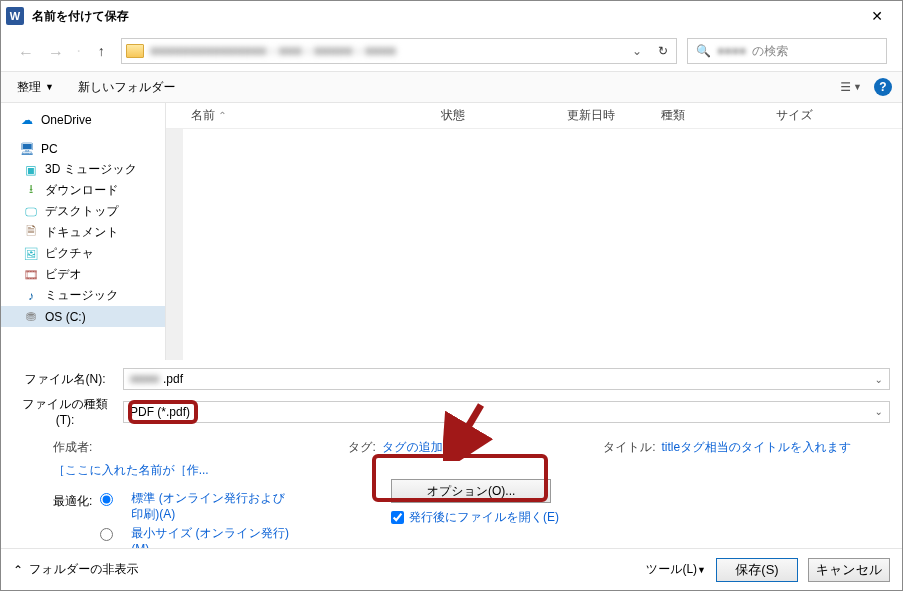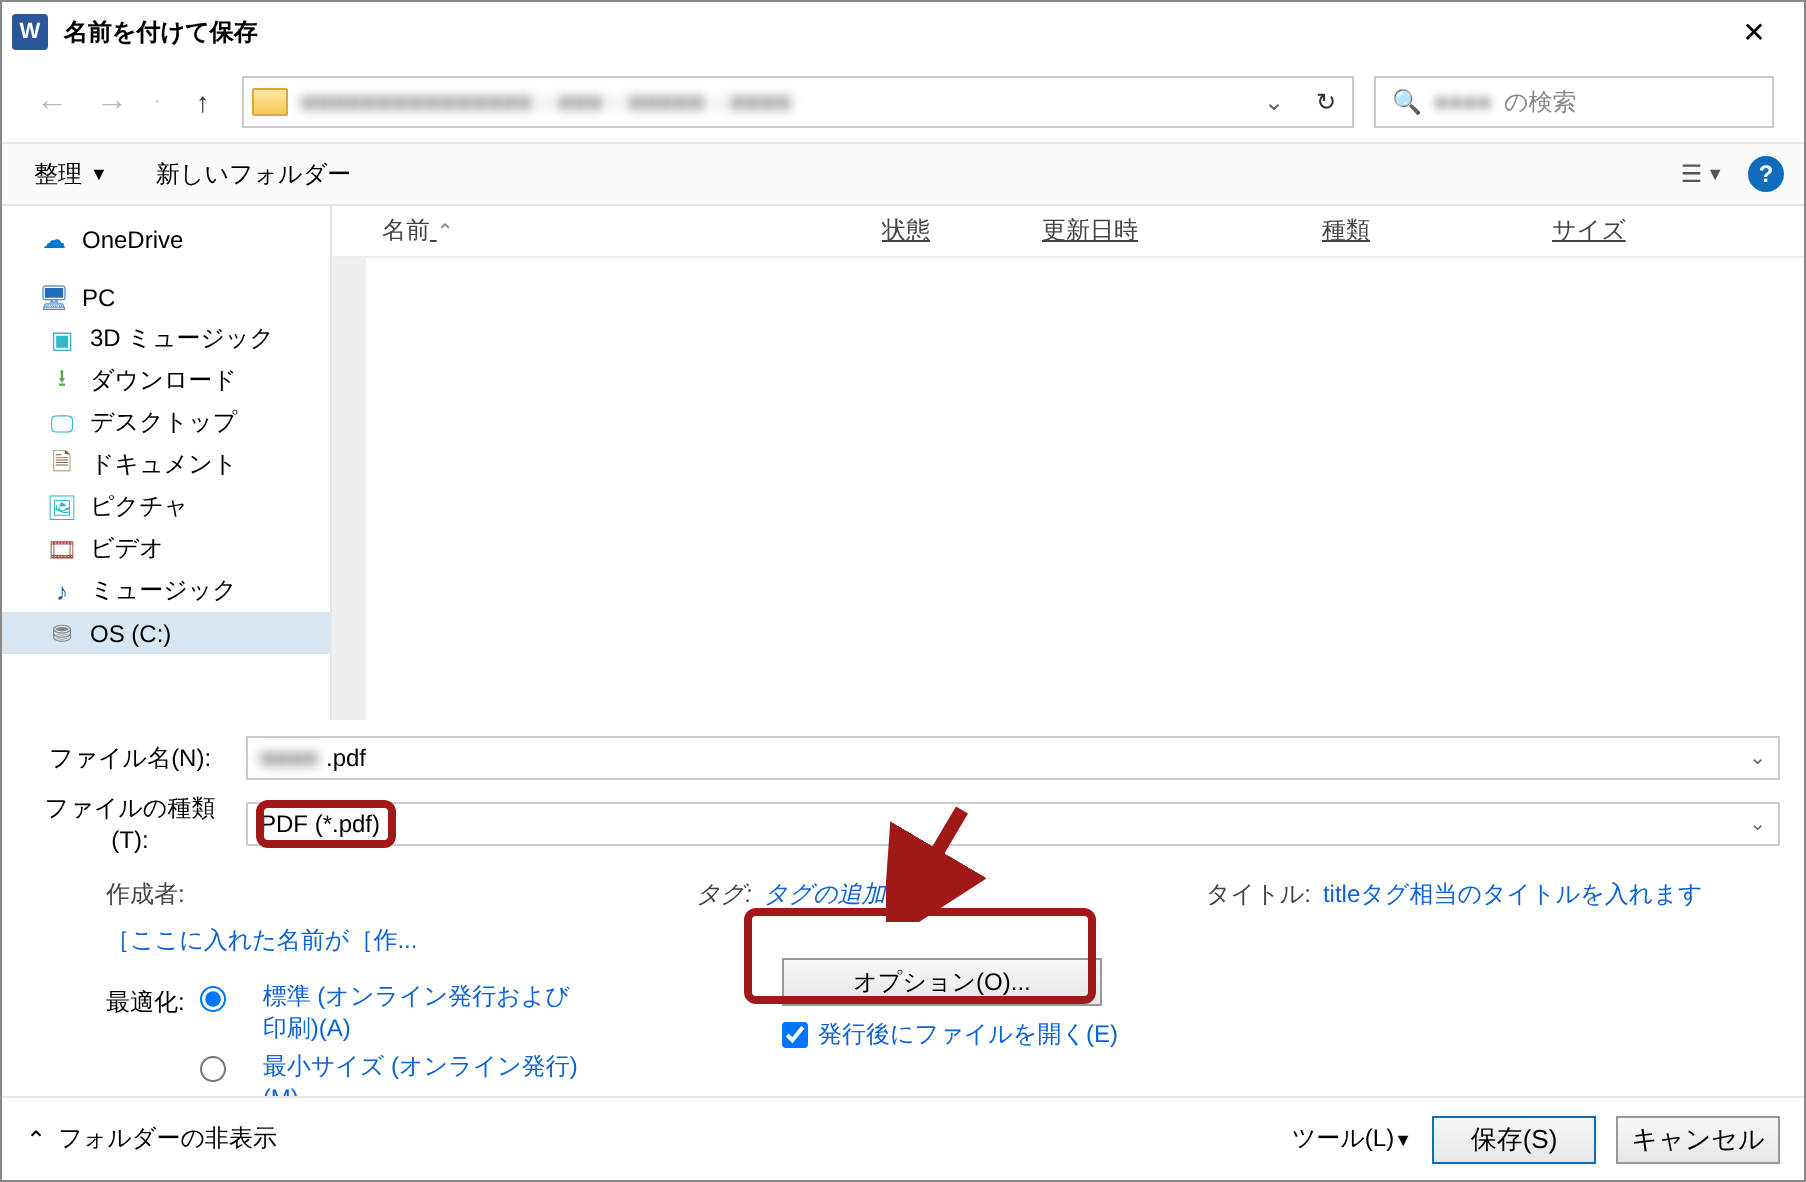--- a/index.html
+++ b/index.html
@@ -37,41 +37,41 @@
 .ic-pc { color: #1e6fb8; }
 .ic-3d { color: #2fb8c6; }
 .ic-dl { color: #58a845; }
 .ic-desktop { color: #2fb8c6; }
 .ic-doc { color: #8a6443; }
 .ic-pic { color: #2fb8c6; }
 .ic-video { color: #aa4a44; }
 .ic-music { color: #0b62a8; }
 .ic-disk { color: #888; }
 .file-area { flex: 1; position: relative; }
-.file-head { height: 26px; display: flex; align-items: center; font-size: 12px; color: #444; border-bottom: 1px solid #eee; padding-left: 25px; text-decoration: underline; }
+.file-head { height: 26px; display: flex; align-items: center; font-size: 12px; color: #444; border-bottom: 1px solid #eee; padding-left: 25px; }
 .file-head span { display: inline-block; }
 .col-name { width: 250px; }
 .col-state { width: 80px; }
-.col-date { width: 140px; }
+.col-date { width: 140px; text-align: center; }
 .col-type { width: 115px; }
 .col-size { width: 80px; }
 .chev { color: #888; font-size: 10px; margin-right: 12px; }
 .scroll-gutter { position: absolute; left: 0; top: 26px; bottom: 0; width: 17px; background: #f0f0f0; }
 .form-area { padding: 8px 12px 0 12px; font-size: 12px; position: relative; }
 .form-row { display: flex; align-items: center; margin-bottom: 6px; }
 .form-row label { width: 110px; text-align: center; padding-right: 6px; }
 .form-row .field { flex: 1; border: 1px solid #ccc; height: 22px; display: flex; align-items: center; padding: 0 6px; font-size: 12px; background: #fff; position: relative; }
 .form-row .field .drop { position: absolute; right: 6px; color: #666; font-size: 10px; }
 .fname-blur { filter: blur(3px); color: #888; margin-right: 4px; }
 .meta-row { display: flex; padding: 6px 0 0 40px; gap: 20px; }
 .meta-col { font-size: 12px; display: flex; gap: 6px; }
 .meta-col .lab { color: #444; }
 .meta-col .link { color: #0b62d6; cursor: pointer; }
 .meta-c1 { width: 275px; flex-direction: column; }
-.meta-c2 { width: 235px; font-style: italic; }
+.meta-c2 { width: 235px; }
 .meta-c3 { }
 .opt-area { display: flex; padding: 12px 0 0 40px; position: relative; }
 .optimize { font-size: 12px; display: flex; gap: 8px; }
 .opt-label { padding-top: 2px; }
 .radios { display: flex; flex-direction: column; gap: 4px; }
 .radio-line { display: flex; align-items: flex-start; gap: 18px; }
 .radio-line input { margin-top: 2px; }
 .radio-text { color: #0b62d6; max-width: 160px; line-height: 1.3; }
 .center-col { position: absolute; left: 378px; top: 0; display: flex; flex-direction: column; align-items: flex-start; gap: 6px; }
 .options-btn { width: 160px; height: 24px; background: linear-gradient(#f8f8f8,#e6e6e6); border: 1px solid #999; font-size: 12px; cursor: pointer; }

